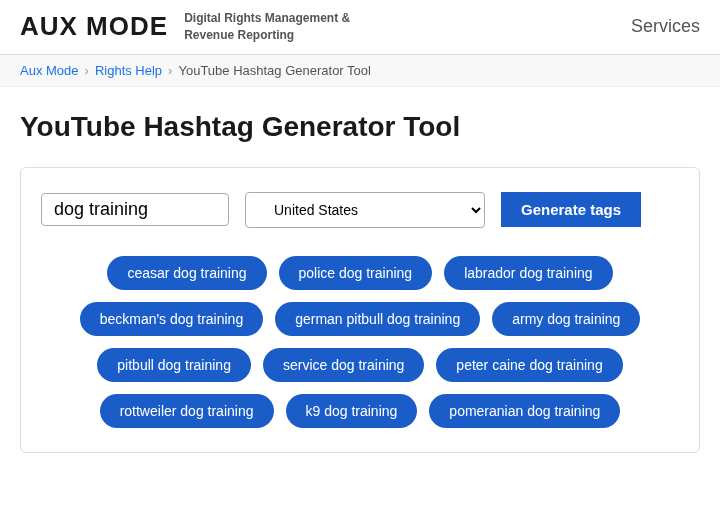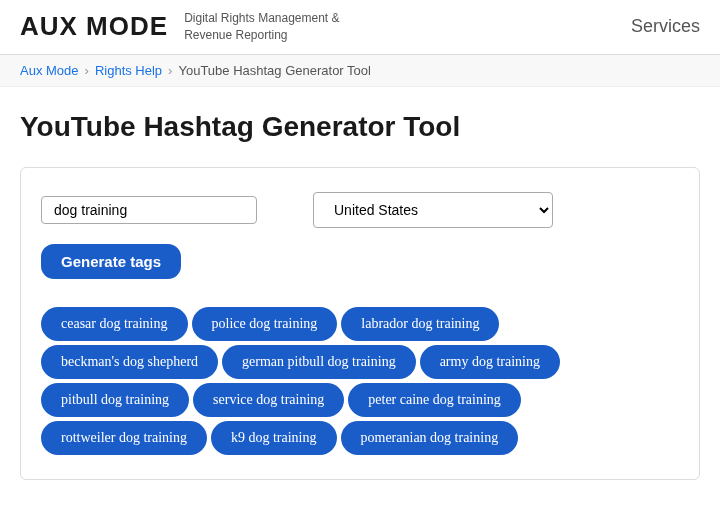--- a/index.html
+++ b/index.html
@@ -18,20 +18,21 @@
     .logo-text {
       font-size: 26px;
       font-weight: 900;
       color: #1a1a1a;
       letter-spacing: 1px;
     }
     .header-subtitle {
       font-size: 12px;
       color: #555;
       line-height: 1.4;
+      font-weight: bold;
     }
     .header-services {
       font-size: 18px;
       color: #555;
       font-weight: normal;
       text-align: right;
     }
 
     
     .breadcrumb {
@@ -72,53 +73,51 @@
       display: flex;
       align-items: center;
       gap: 16px;
       margin-bottom: 28px;
       flex-wrap: wrap;
     }
     .search-input {
       padding: 5px 12px;
       border: 1px solid #aaa;
       border-radius: 4px;
-      font-size: 14px;
-      width: 216px;
+      font-size: 18px;
+      width: 188px;
       outline: none;
     }
     .country-select {
-      padding: 8px 16px;
+      padding: 8px 24px;
       border: 1px solid #aaa;
       border-radius: 4px;
       font-size: 14px;
       width: 240px;
       background: #fff;
       cursor: pointer;
       outline: none;
-      margin-left: 40px;
     }
     .generate-btn {
       background: #1a5dc8;
       color: #fff;
       border: none;
-      border-radius: 13px;
+      border-radius: 0;
       padding: 9px 20px;
       font-size: 15px;
       font-weight: bold;
       cursor: pointer;
     }
 
     
     .tags-container {
       display: flex;
       flex-wrap: wrap;
-      gap: 4px;
-      justify-content: flex-start;
-      font-family: Liberation Serif, serif;
+      gap: 12px;
+      justify-content: center;
     }
     .tag-pill {
       background: #1a5dc8;
       color: #fff;
       border-radius: 24px;
       padding: 9px 20px;
       font-size: 14px;
       font-weight: 500;
       cursor: pointer;
       white-space: nowrap;
@@ -155,21 +154,21 @@
       <input class="search-input" type="text" value="dog training" placeholder="Enter keyword" style="">
       <select class="country-select">
       <option value="United States">United States</option><option value="United Kingdom">United Kingdom</option><option value="Canada">Canada</option><option value="Australia">Australia</option><option value="Germany">Germany</option><option value="France">France</option><option value="India">India</option><option value="Japan">Japan</option></select>
       <button class="generate-btn">Generate tags</button>
     </div>
 
     <div class="tags-container">
     <div class="tag-pill">ceasar dog training</div>
         <div class="tag-pill">police dog training</div>
         <div class="tag-pill">labrador dog training</div>
-        <div class="tag-pill">beckman's dog shepherd</div>
+        <div class="tag-pill">beckman's dog training</div>
         <div class="tag-pill">german pitbull dog training</div>
         <div class="tag-pill">army dog training</div>
         <div class="tag-pill">pitbull dog training</div>
         <div class="tag-pill">service dog training</div>
         <div class="tag-pill">peter caine dog training</div>
         <div class="tag-pill">rottweiler dog training</div>
         <div class="tag-pill">k9 dog training</div>
         <div class="tag-pill">pomeranian dog training</div>
       </div>
   </div>

